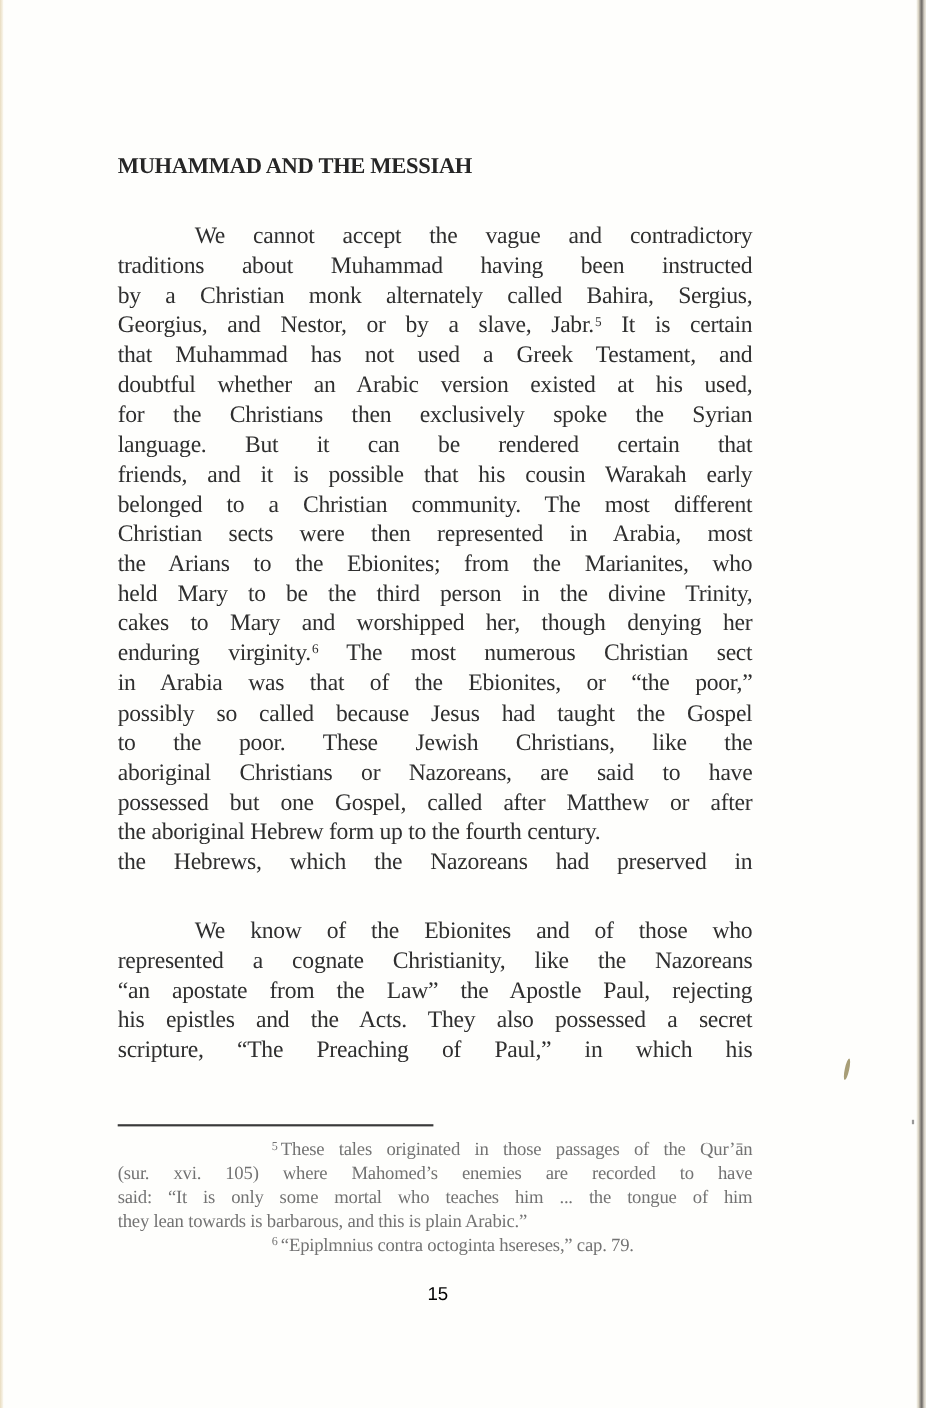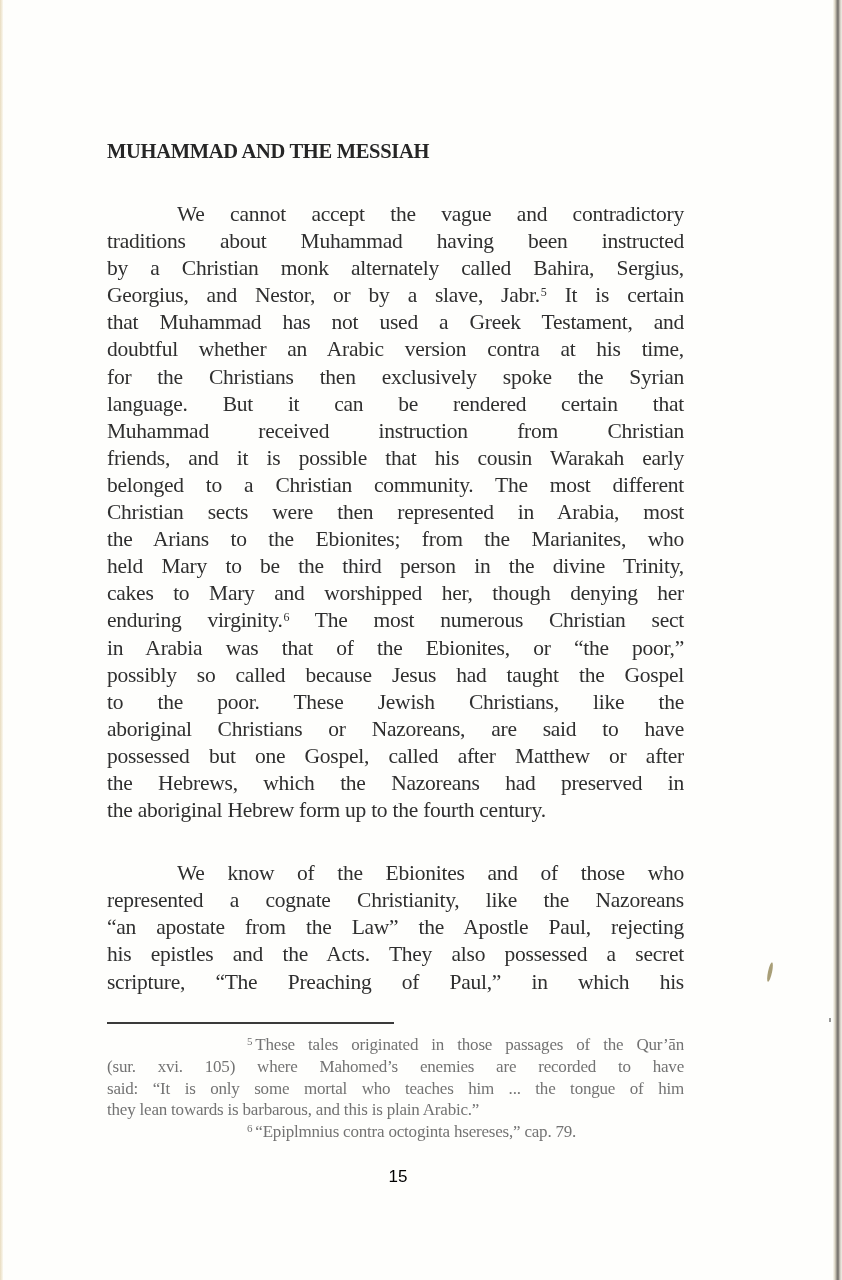--- a/index.html
+++ b/index.html
@@ -154,38 +154,37 @@
 
   <div class="content">
     <h1 class="heading">MUHAMMAD AND THE MESSIAH</h1>
 
     <div class="body-text">
       <span class="line indent">We cannot accept the vague and contradictory</span>
       <span class="line">traditions about Muhammad having been instructed</span>
       <span class="line">by a Christian monk alternately called Bahira, Sergius,</span>
       <span class="line"><span>Georgius, and Nestor, or by a slave, Jabr.</span><sup class="fn">5</sup><span> It is certain</span></span>
       <span class="line">that Muhammad has not used a Greek Testament, and</span>
-      <span class="line">doubtful whether an Arabic version contra at his time,</span>
+      <span class="line">doubtful whether an Arabic version existed at his used,</span>
       <span class="line">for the Christians then exclusively spoke the Syrian</span>
       <span class="line">language. But it can be rendered certain that</span>
-      <span class="line">Muhammad received instruction from Christian</span>
       <span class="line">friends, and it is possible that his cousin Warakah early</span>
       <span class="line">belonged to a Christian community. The most different</span>
       <span class="line">Christian sects were then represented in Arabia, most</span>
       <span class="line">the Arians to the Ebionites; from the Marianites, who</span>
       <span class="line">held Mary to be the third person in the divine Trinity,</span>
       <span class="line">cakes to Mary and worshipped her, though denying her</span>
       <span class="line"><span>enduring virginity.</span><sup class="fn">6</sup><span> The most numerous Christian sect</span></span>
       <span class="line">in Arabia was that of the Ebionites, or “the poor,”</span>
       <span class="line">possibly so called because Jesus had taught the Gospel</span>
       <span class="line">to the poor. These Jewish Christians, like the</span>
       <span class="line">aboriginal Christians or Nazoreans, are said to have</span>
       <span class="line">possessed but one Gospel, called after Matthew or after</span>
+      <span class="line last">the aboriginal Hebrew form up to the fourth century.</span>
       <span class="line">the Hebrews, which the Nazoreans had preserved in</span>
-      <span class="line last">the aboriginal Hebrew form up to the fourth century.</span>
     </div>
 
     <div class="body-text">
       <span class="line indent">We know of the Ebionites and of those who</span>
       <span class="line">represented a cognate Christianity, like the Nazoreans</span>
       <span class="line">“an apostate from the Law” the Apostle Paul, rejecting</span>
       <span class="line">his epistles and the Acts. They also possessed a secret</span>
       <span class="line">scripture, “The Preaching of Paul,” in which his</span>
     </div>
   </div>

